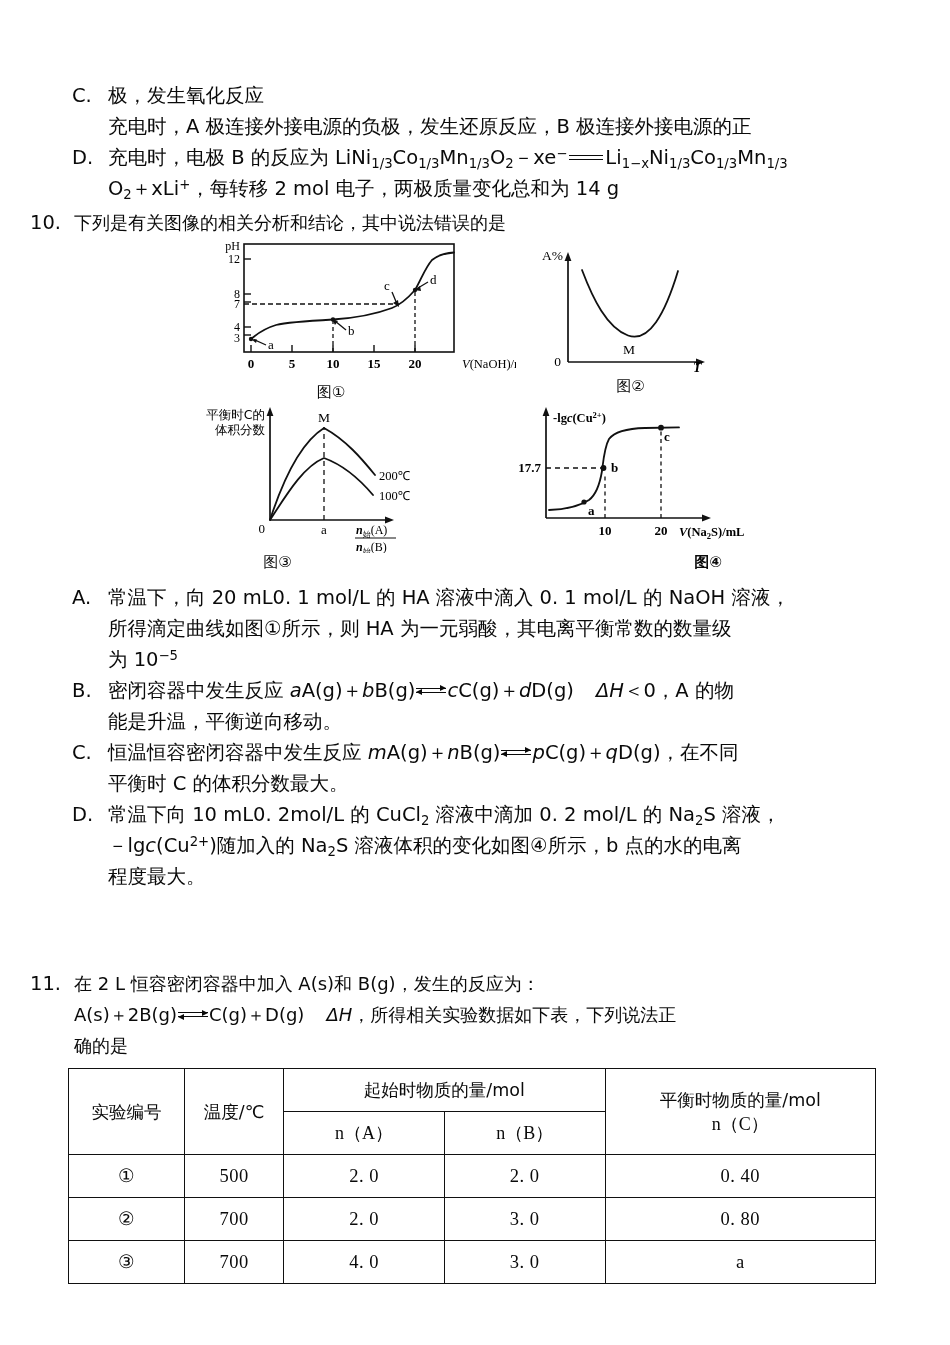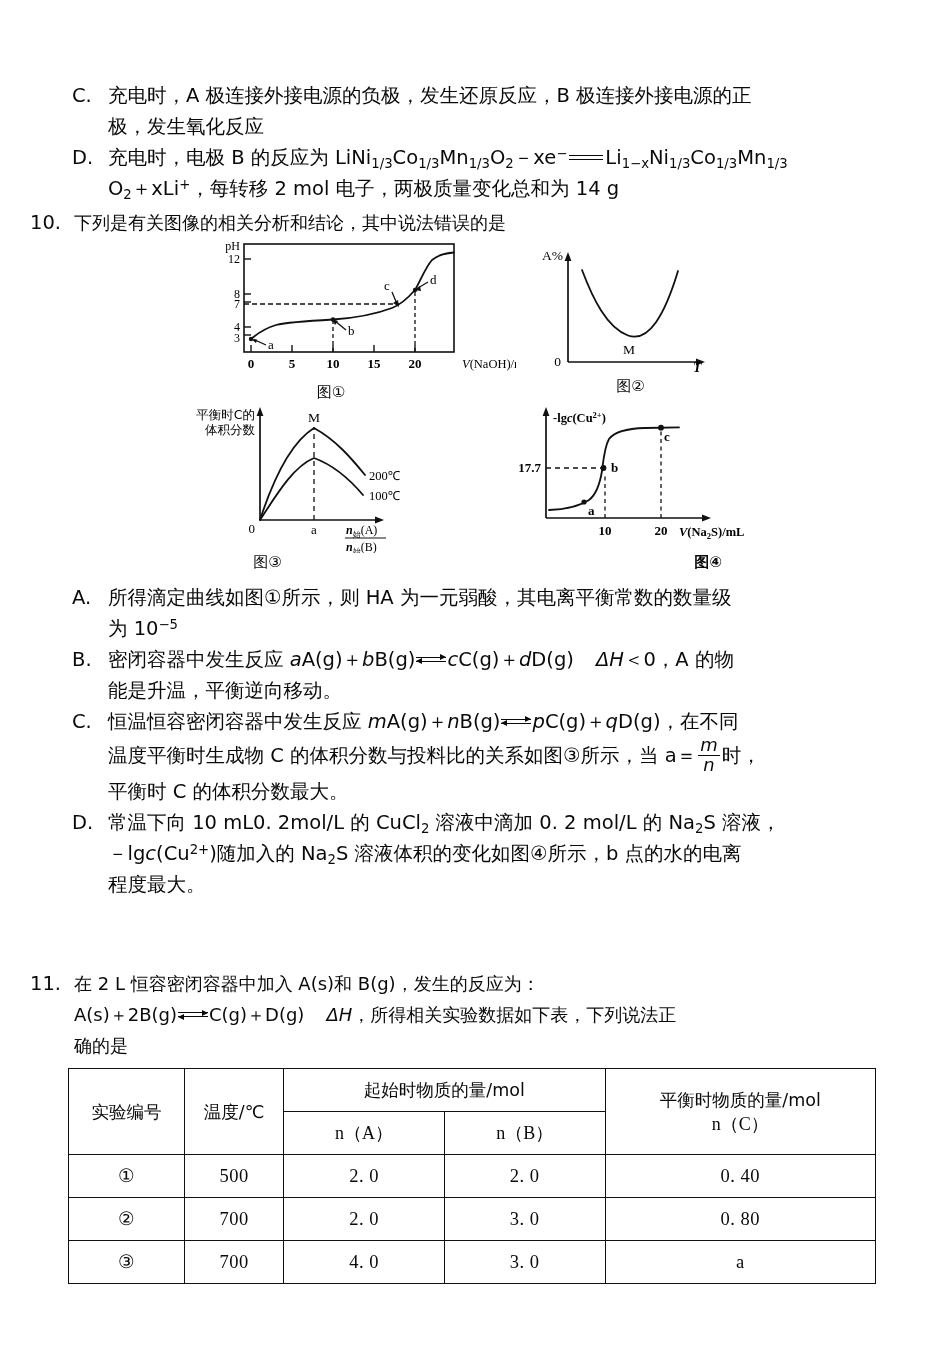--- a/index.html
+++ b/index.html
@@ -84,22 +84,22 @@
 </head>
 <body>
 
 <div class="page">
 
   <div style="position:absolute; left:72px; top:80px; width:810px;">
 
     <div class="opt">
       <div class="opt-letter cn">C.</div>
       <div class="opt-text cn">
+        <div>极，发生氧化反应</div>
         <div>充电时，A 极连接外接电源的负极，发生还原反应，B 极连接外接电源的正</div>
-        <div>极，发生氧化反应</div>
       </div>
     </div>
 
     <div class="opt">
       <div class="opt-letter cn">D.</div>
       <div class="opt-text cn">
         <div>
           <span>充电时，电极 B 的反应为 LiNi</span><sub>1/3</sub><span>Co</span><sub>1/3</sub><span>Mn</span><sub>1/3</sub><span>O</span><sub>2</sub><span>－xe</span><sup>−</sup><span class="dbleq"></span><span>Li</span><sub>1−x</sub><span>Ni</span><sub>1/3</sub><span>Co</span><sub>1/3</sub><span>Mn</span><sub>1/3</sub>
         </div>
         <div>
@@ -195,21 +195,21 @@
         <text x="30" y="16" text-anchor="end" font-size="13.5" font-family="Liberation Serif, serif">A%</text>
         <text x="28" y="122" text-anchor="end" font-size="13.5" font-family="Liberation Serif, serif">0</text>
         <text x="160" y="128" font-size="14" font-style="italic" font-weight="bold" font-family="Liberation Serif, serif">T</text>
 
         <path d="M49,26 C60,55 74,84 95,91.5 C116,99 132,70 145,27" fill="none" stroke="#111" stroke-width="1.8" stroke-linecap="round"></path>
         <text x="96" y="110" text-anchor="middle" font-size="13.5" font-family="Liberation Serif, serif">M</text>
       </svg>
       <div class="figcap" style="margin-left:-95px;">图②</div>
     </div>
 
-    <div class="fig" style="left:160px; top:165px; width:320px;">
+    <div class="fig" style="left:170px; top:165px; width:320px;">
       <svg width="320" height="150" viewBox="0 0 320 150">
 
         <line x1="100" y1="117" x2="218" y2="117" stroke="#111" stroke-width="1.7"></line>
         <polygon points="224,117 215,113.6 215,120.4" fill="#111"></polygon>
         <line x1="100" y1="117" x2="100" y2="10" stroke="#111" stroke-width="1.7"></line>
         <polygon points="100,4 96.6,13 103.4,13" fill="#111"></polygon>
 
         <text x="95" y="16" text-anchor="end" font-size="12.5" font-family="DejaVu Sans, sans-serif">平衡时C的</text>
         <text x="95" y="31" text-anchor="end" font-size="12.5" font-family="DejaVu Sans, sans-serif">体积分数</text>
 
@@ -271,38 +271,38 @@
       </svg>
       <div class="figcap" style="margin-left:110px; margin-top:-4px;">图④</div>
     </div>
   </div>
 
   <div style="position:absolute; left:72px; top:582px; width:812px;">
 
     <div class="opt">
       <div class="opt-letter cn">A.</div>
       <div class="opt-text cn">
+        <div>常温下，向 20 mL0. 1 mol/L 的 HA 溶液中滴入 0. 1 mol/L 的 NaOH 溶液，</div>
         <div>所得滴定曲线如图①所示，则 HA 为一元弱酸，其电离平衡常数的数量级</div>
         <div><span>为 10</span><sup>−5</sup></div>
       </div>
     </div>
 
     <div class="opt">
       <div class="opt-letter cn">B.</div>
       <div class="opt-text cn">
         <div><span>密闭容器中发生反应 </span><i class="var">a</i><span>A(g)＋</span><i class="var">b</i><span>B(g)</span><span class="eqar"><i class="h1"></i><i class="h2"></i></span><i class="var">c</i><span>C(g)＋</span><i class="var">d</i><span>D(g)</span><span style="display:inline-block;width:22px;"></span><i class="var">ΔH</i><span>＜0，A 的物</span></div>
         <div>能是升温，平衡逆向移动。</div>
       </div>
     </div>
 
     <div class="opt">
       <div class="opt-letter cn">C.</div>
       <div class="opt-text cn">
         <div><span>恒温恒容密闭容器中发生反应 </span><i class="var">m</i><span>A(g)＋</span><i class="var">n</i><span>B(g)</span><span class="eqar"><i class="h1"></i><i class="h2"></i></span><i class="var">p</i><span>C(g)＋</span><i class="var">q</i><span>D(g)，在不同</span></div>
-        <div style="line-height:38px;"><span>温度平衡时生成物 C 的体积分数与投料比的关系如图③所示，当 a＝</span><span class="frac"><span class="num" style="font-style:italic;">m</span><span class="den" style="font-style:italic;">n</span></span><span>时，</span></div>
         <div>平衡时 C 的体积分数最大。</div>
       </div>
     </div>
 
     <div class="opt">
       <div class="opt-letter cn">D.</div>
       <div class="opt-text cn">
         <div><span>常温下向 10 mL0. 2mol/L 的 CuCl</span><sub>2</sub><span> 溶液中滴加 0. 2 mol/L 的 Na</span><sub>2</sub><span>S 溶液，</span></div>
         <div><span>－lg</span><i class="var">c</i><span>(Cu</span><sup>2+</sup><span>)随加入的 Na</span><sub>2</sub><span>S 溶液体积的变化如图④所示，b 点的水的电离</span></div>
         <div>程度最大。</div>

